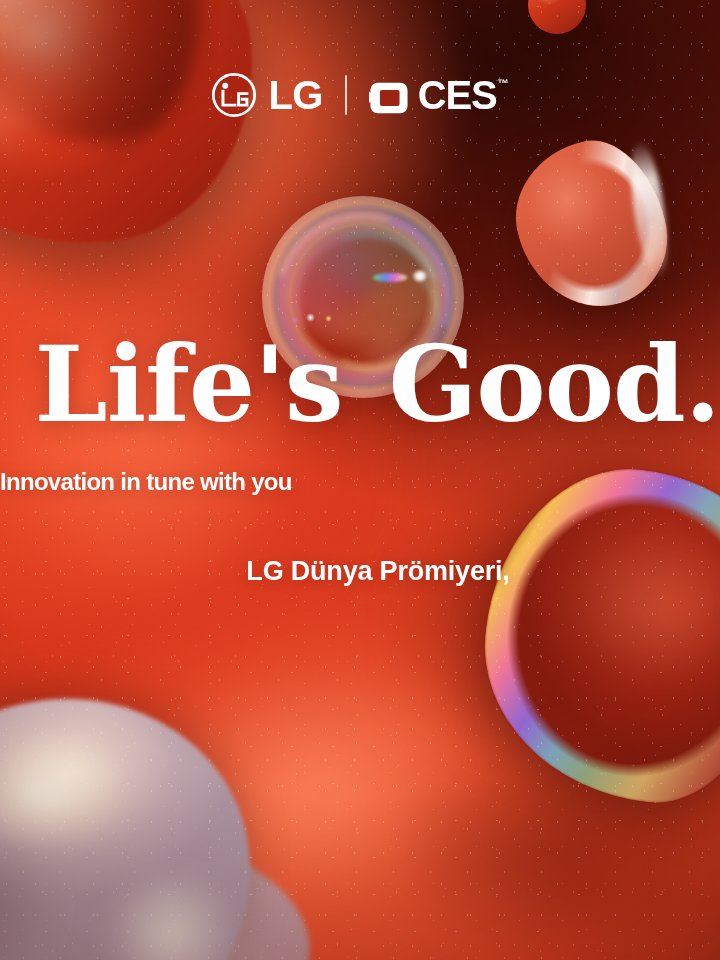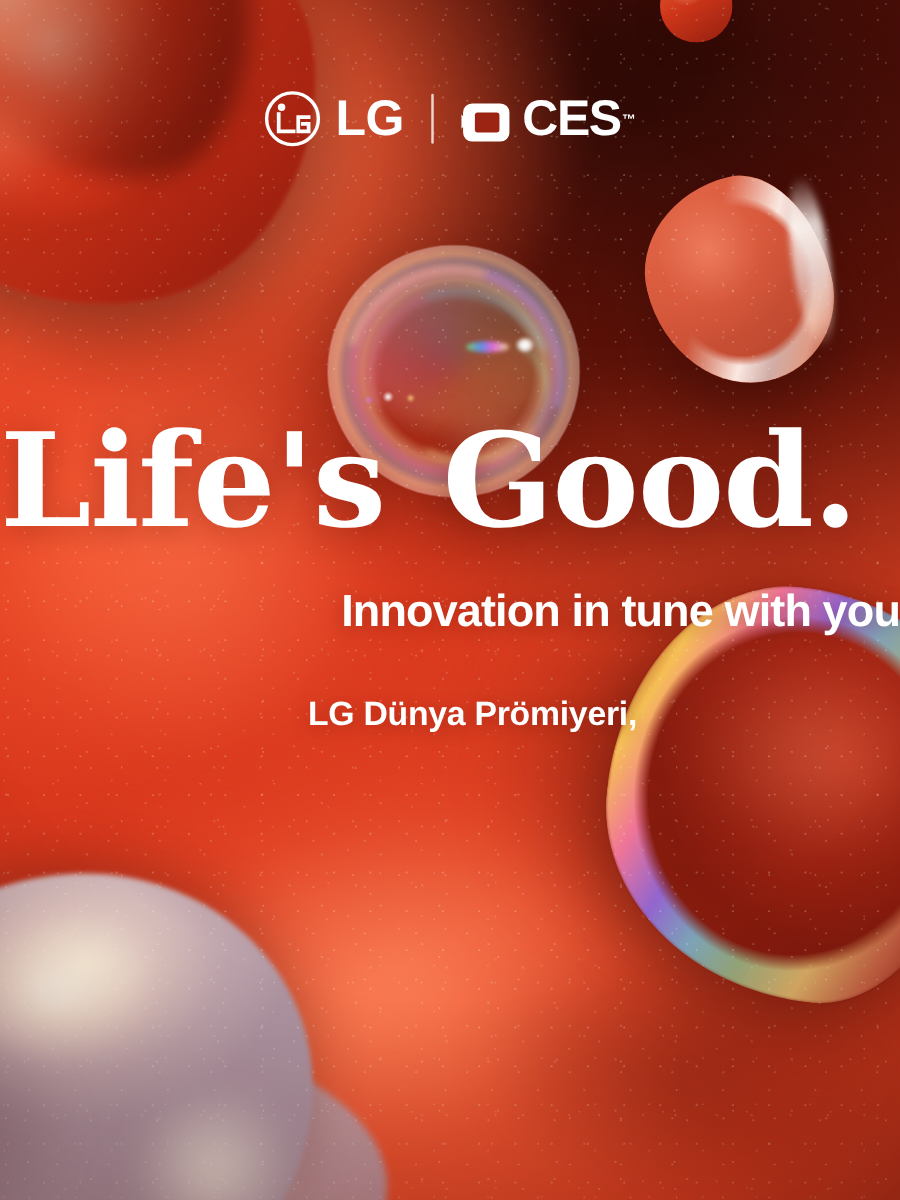--- a/index.html
+++ b/index.html
@@ -409,52 +409,52 @@
     font-size:40px; font-weight:700; letter-spacing:-.6px;
     color:#fff; line-height:1;
   }
   .divider {
     width:2px; height:40px;
     background:rgba(255,255,255,.78);
     border-radius:1px;
   }
   .ces-lockup { display:flex; align-items:flex-start; gap:9px; }
   .ces-mark { width:40px; height:36px; display:block; margin-top:5px; }
-  .ces-word-wrap { display:flex; align-items:center; }
+  .ces-word-wrap { display:flex; align-items:flex-start; }
   .ces-word {
     font-family:"Liberation Sans", sans-serif;
     font-size:40px; font-weight:700; letter-spacing:-1.2px;
     color:#fff; line-height:1;
   }
   .ces-tm {
     font-family:"Liberation Sans", sans-serif;
     font-size:11px; font-weight:700; color:#fff;
     margin-top:2px; margin-left:1px;
   }
 
   .headline {
     position:absolute; top:333px; left:0; right:0;
-    text-align:left;
+    text-align:right;
     font-family:"DejaVu Serif", serif;
     font-weight:700;
     font-size:104px;
     line-height:1;
     color:#fff;
     letter-spacing:-1px;
     white-space:nowrap;
     text-shadow:0 3px 22px rgba(90,18,8,.34);
   }
   .headline .gap { display:inline-block; width:46px; }
 
   .tagline {
     position:absolute; top:468px; left:0; right:0;
-    text-align:right;
+    text-align:left;
     font-family:"Liberation Sans", sans-serif;
     font-weight:700;
-    font-size:36px;
+    font-size:24px;
     letter-spacing:-.7px;
     color:#fff;
     text-shadow:0 2px 16px rgba(90,18,8,.34);
   }
 
   .details {
     position:absolute; top:548px; left:0; right:0;
     text-align:center;
     font-family:"Liberation Sans", sans-serif;
     font-weight:700;

